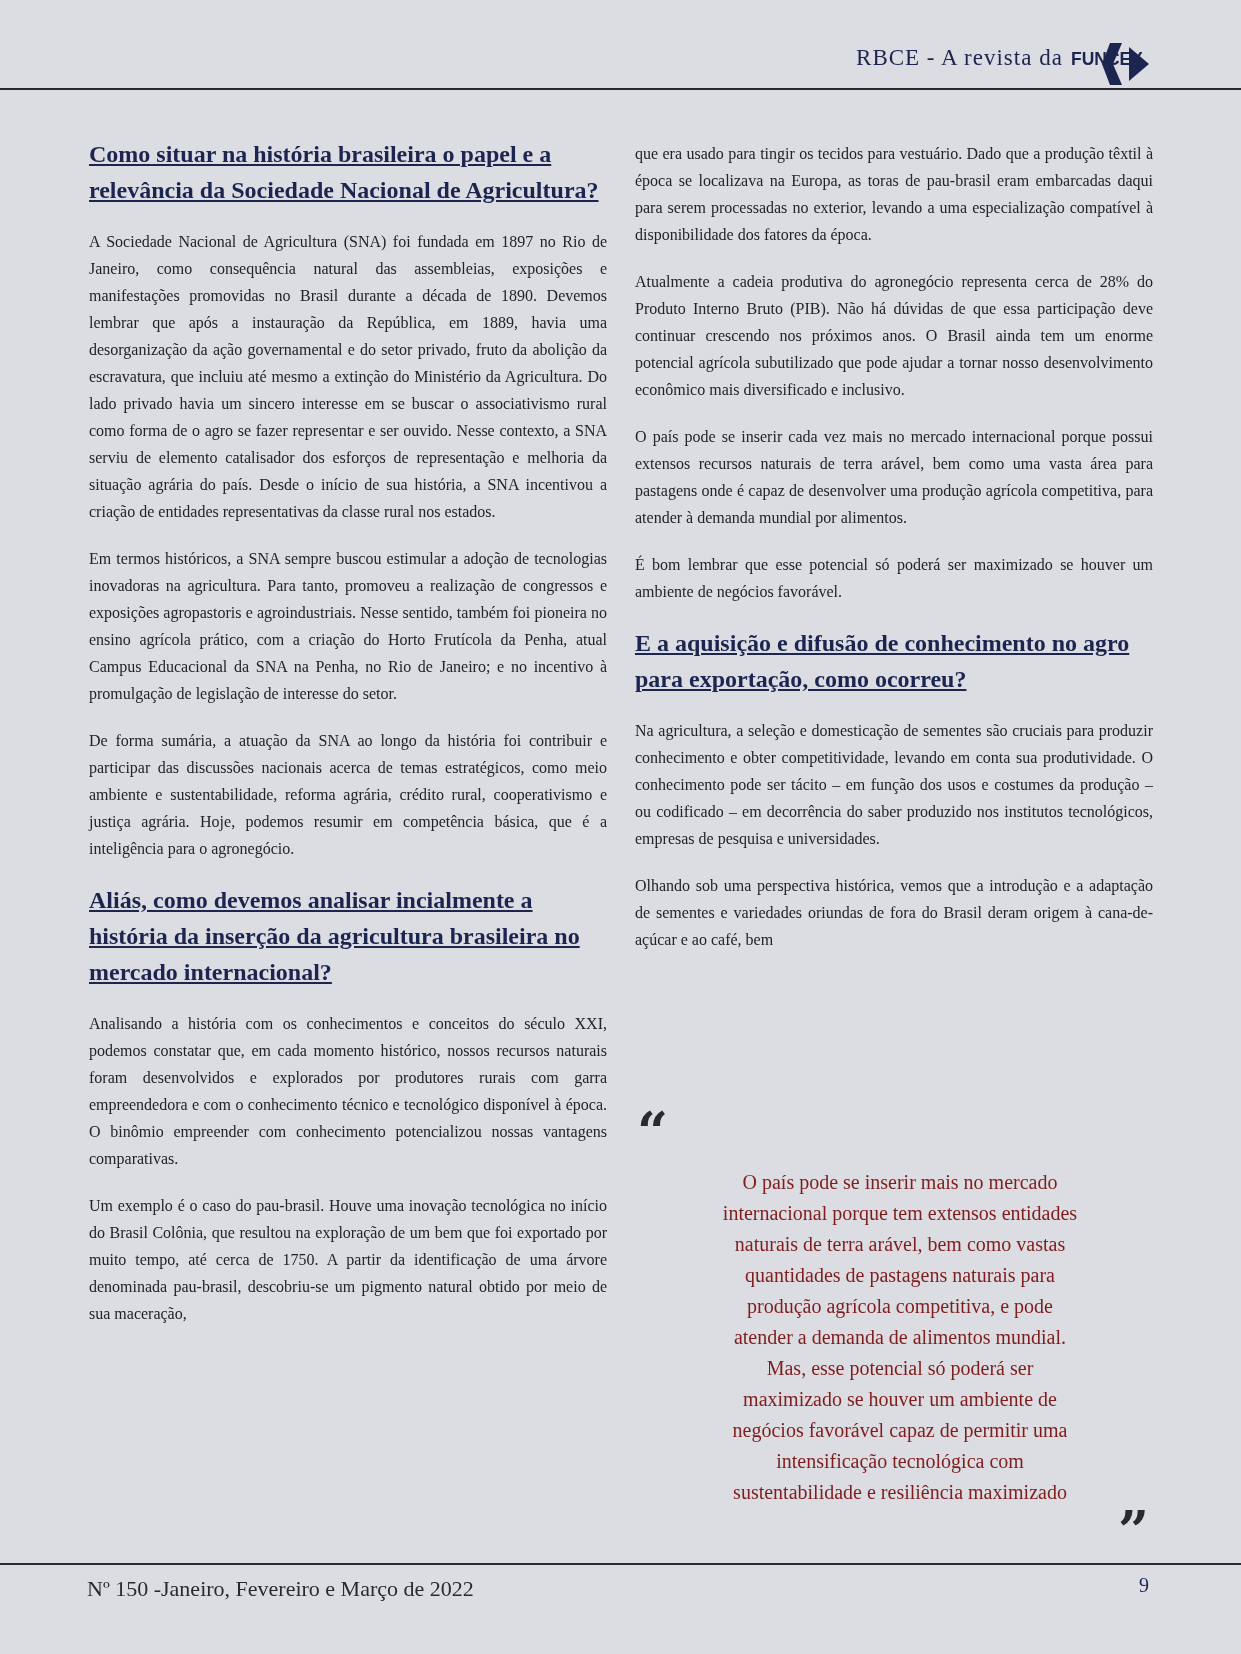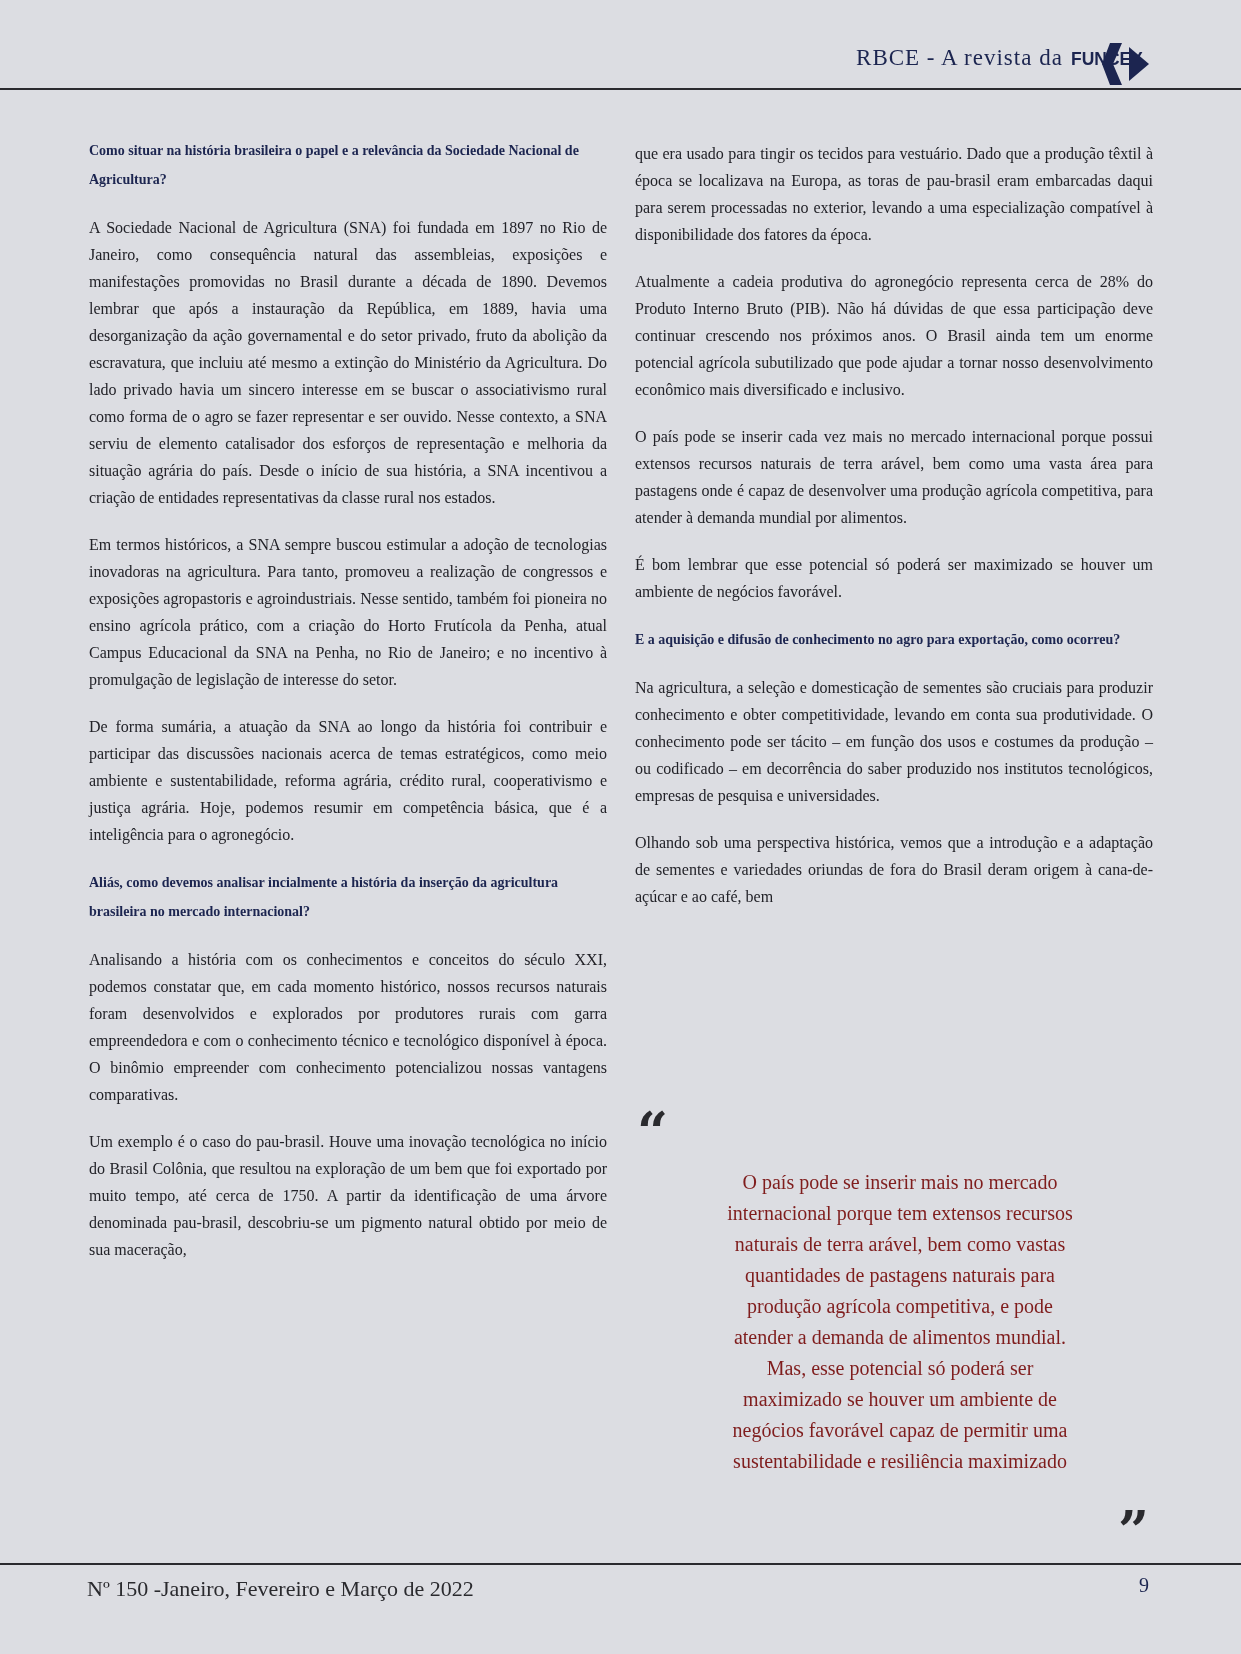--- a/index.html
+++ b/index.html
@@ -33,22 +33,23 @@
   }
   .rule-bottom {
     position: absolute; left: 0; top: 1563px; width: 1241px; height: 2px; background: #2a2a2e;
   }
   .column {
     position: absolute; top: 136px; width: 518px;
   }
   .col-left { left: 89px; }
   .col-right { left: 635px; top: 140px; }
   .q {
-    font-weight: bold; color: #1c2550; font-size: 14px; line-height: 29px;
+    font-weight: bold; color: #1c2550; font-size: 24px; line-height: 36px;
     margin-bottom: 20px;
+    text-decoration: underline;
   }
   p.body {
     font-size: 16px; line-height: 27px; text-align: justify;
     hyphens: manual; margin-bottom: 20px; color: #222228;
   }
   .quote-open {
     position: absolute; left: 637px; top: 1105px;
     font-size: 54px; font-weight: bold; color: #2a2a2e; line-height: 1;
     font-family: "DejaVu Serif", serif;
   }
@@ -100,27 +101,28 @@
   <p class="body">O país pode se inserir cada vez mais no mercado internacional porque possui extensos recursos naturais de terra arável, bem como uma vasta área para pastagens onde é capaz de desenvolver uma produção agrícola competitiva, para atender à demanda mundial por alimentos.</p>
   <p class="body">É bom lembrar que esse potencial só poderá ser maximizado se houver um ambiente de negócios favorável.</p>
   <div class="q">E a aquisição e difusão de conhecimento no agro para exportação, como ocorreu?</div>
   <p class="body">Na agricultura, a seleção e domesticação de sementes são cruciais para produzir conhecimento e obter competitividade, levando em conta sua produtividade. O conhecimento pode ser tácito – em função dos usos e costumes da produção – ou codificado – em decorrência do saber produzido nos institutos tecnológicos, empresas de pesquisa e universidades.</p>
   <p class="body">Olhando sob uma perspectiva histórica, vemos que a introdução e a adaptação de sementes e variedades oriundas de fora do Brasil deram origem à cana-de-açúcar e ao café, bem</p>
 </div>
 
 <div class="quote-open">“</div>
 <div class="pullquote">
   <span>O país pode se inserir mais no mercado</span>
-  <span>internacional porque tem extensos recursos</span>
+  <span>internacional porque tem extensos entidades</span>
   <span>naturais de terra arável, bem como vastas</span>
   <span>quantidades de pastagens naturais para</span>
   <span>produção agrícola competitiva, e pode</span>
   <span>atender a demanda de alimentos mundial.</span>
   <span>Mas, esse potencial só poderá ser</span>
   <span>maximizado se houver um ambiente de</span>
   <span>negócios favorável capaz de permitir uma</span>
+  <span>intensificação tecnológica com</span>
   <span>sustentabilidade e resiliência maximizado</span>
 </div>
 <div class="quote-close">”</div>
 
 <div class="rule-bottom"></div>
 <div class="footer-issue">Nº 150 -Janeiro, Fevereiro e Março de 2022</div>
 <div class="footer-page">9</div>
 
 </body></html>

